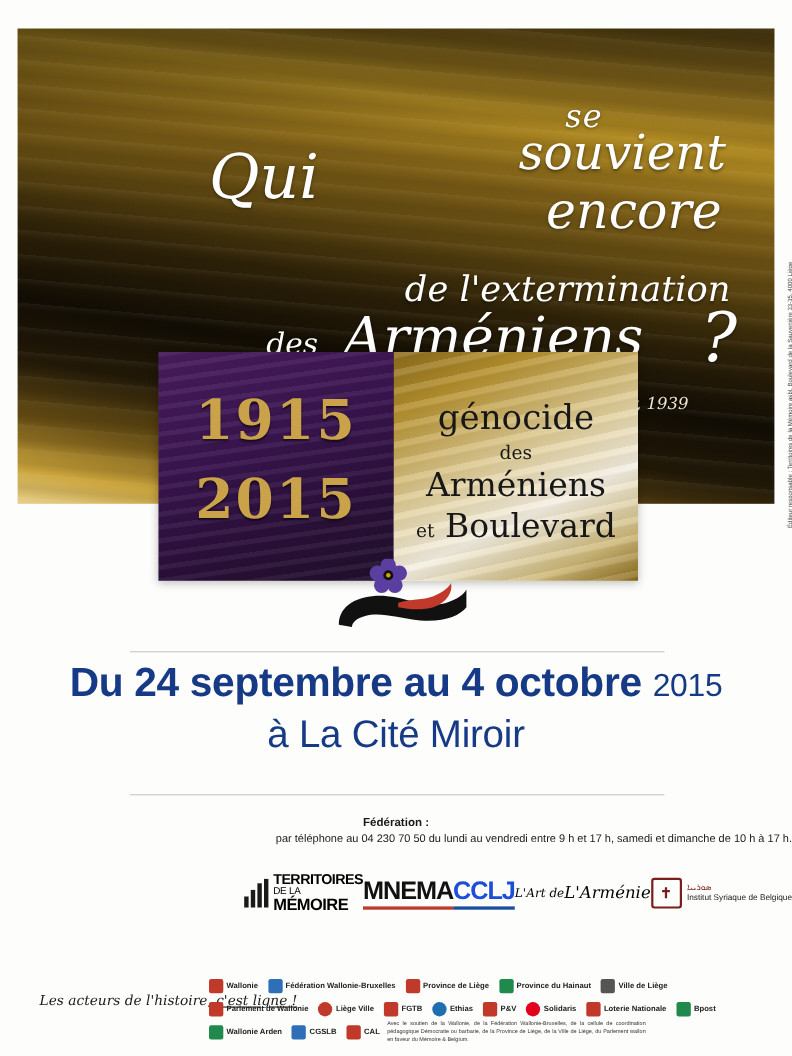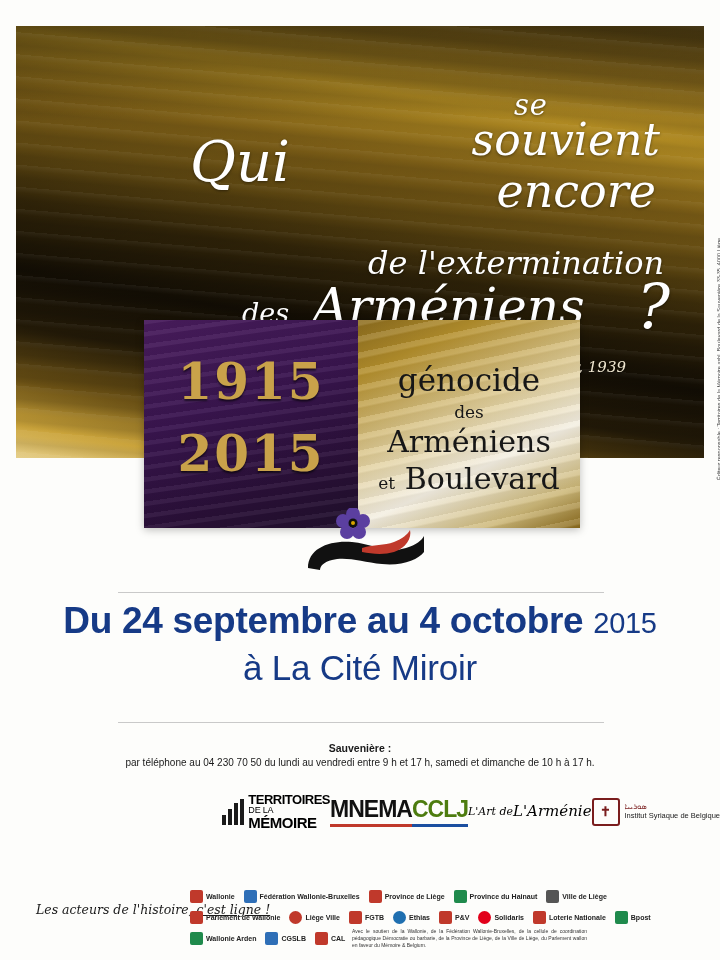--- a/index.html
+++ b/index.html
@@ -277,20 +277,21 @@
     text-align: center;
     color: #1a1a1a;
   }
   .resa-title {
     font-size: 10.5px;
     font-weight: bold;
   }
   .resa-line {
     font-size: 10px;
     margin-top: 3px;
+    text-align: right;
   }
   .resa-line a, .resa-link {
     color: #1c4fa1;
     text-decoration: underline;
   }
 
   
   .logos-main {
     position: absolute;
     left: 0; right: 0;
@@ -316,21 +317,21 @@
   }
   .lg-terr .t1 { font-size: 13px; font-weight: bold; letter-spacing: -0.5px; }
   .lg-terr .t2 { font-size: 9px; letter-spacing: -0.2px; }
   .lg-terr .t3 { font-size: 15px; font-weight: bold; letter-spacing: -0.5px; }
 
   .lg-mnema {
     font-size: 23px; font-weight: bold; letter-spacing: -1px; color: #111;
     border-bottom: 3px solid #c0392b; padding-bottom: 1px;
   }
   .lg-cclj {
-    font-size: 23px; font-weight: bold; letter-spacing: -1px; color: #4d7c0f;
+    font-size: 23px; font-weight: bold; letter-spacing: -1px; color: #1d4ed8;
     border-bottom: 3px solid #1b4fa0; padding-bottom: 1px;
   }
   .lg-artarm {
     text-align: center; line-height: 1.05;
   }
   .lg-artarm .a1 { font-family: "DejaVu Serif", serif; font-style: italic; font-size: 11px; }
   .lg-artarm .a2 { font-family: "DejaVu Serif", serif; font-style: italic; font-size: 15px; }
   .lg-syr {
     display: flex; align-items: center; gap: 5px;
   }
@@ -465,21 +466,21 @@
     <div class="dates-line1">
       <span>Du 24 septembre au 4 octobre</span>
       <span class="year">2015</span>
     </div>
     <div class="dates-line2">à La Cité Miroir</div>
   </div>
 
   <div class="rule rule-bot"></div>
 
   <div class="resa">
-    <div class="resa-title">Sauvenière :</div>
+    <div class="resa-title">Fédération :</div>
     <div class="resa-line">par téléphone  au 04 230 70 50 du lundi au vendredi entre 9 h et 17 h, samedi et dimanche de 10 h à 17 h.</div>
   </div>
 
   <div class="logos-main">
 
     <div class="lg lg-terr">
       <div class="bars">
         <i style="height:10px"></i>
           <i style="height:16px"></i>
           <i style="height:22px"></i>

